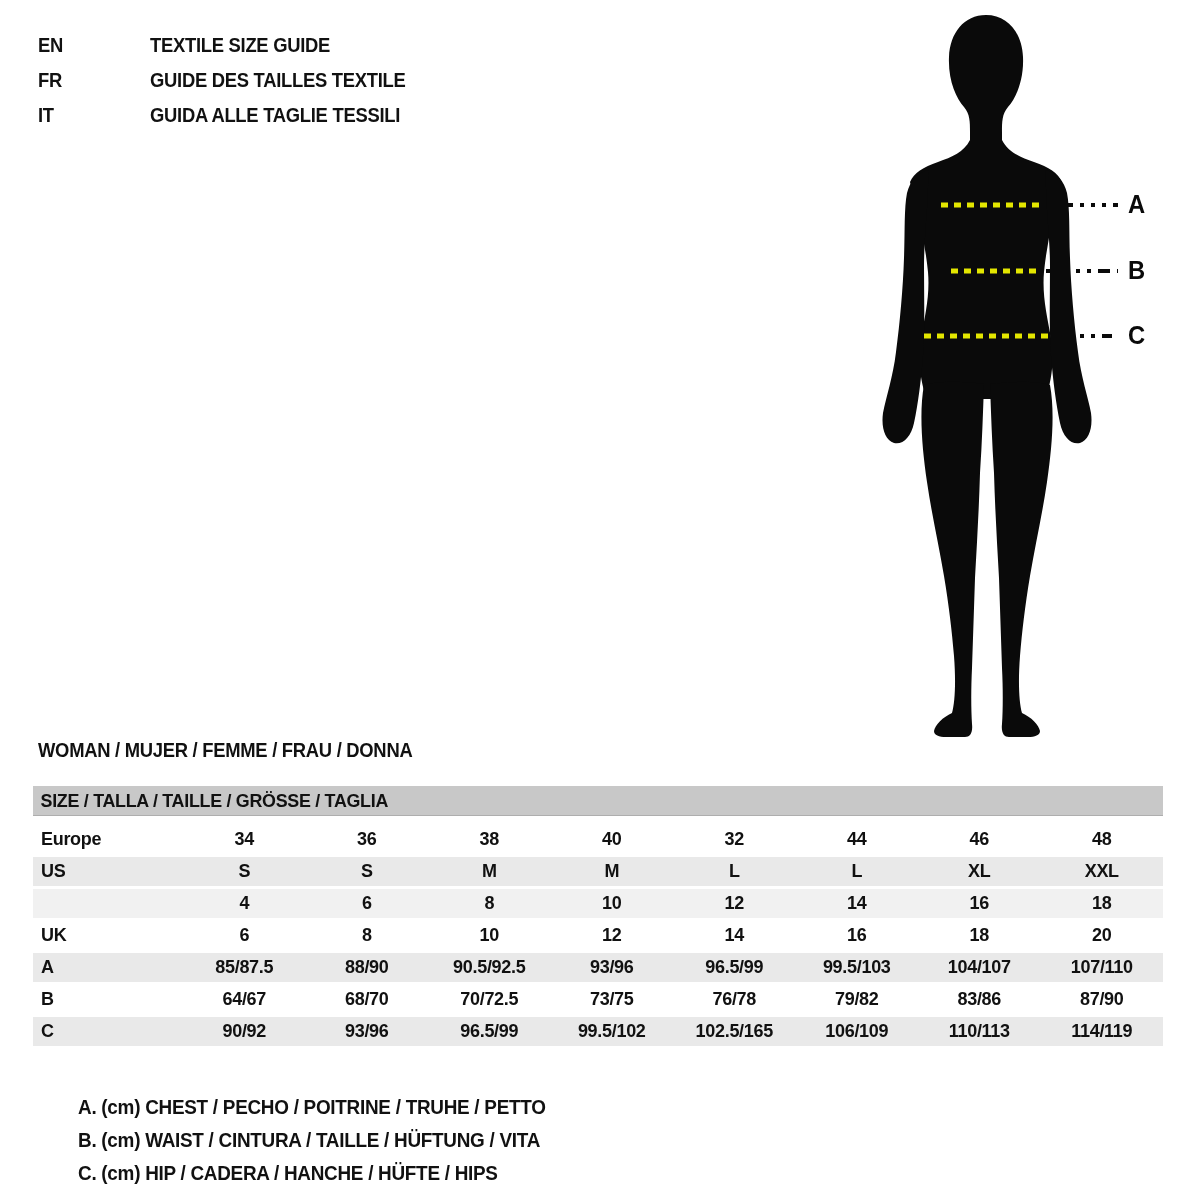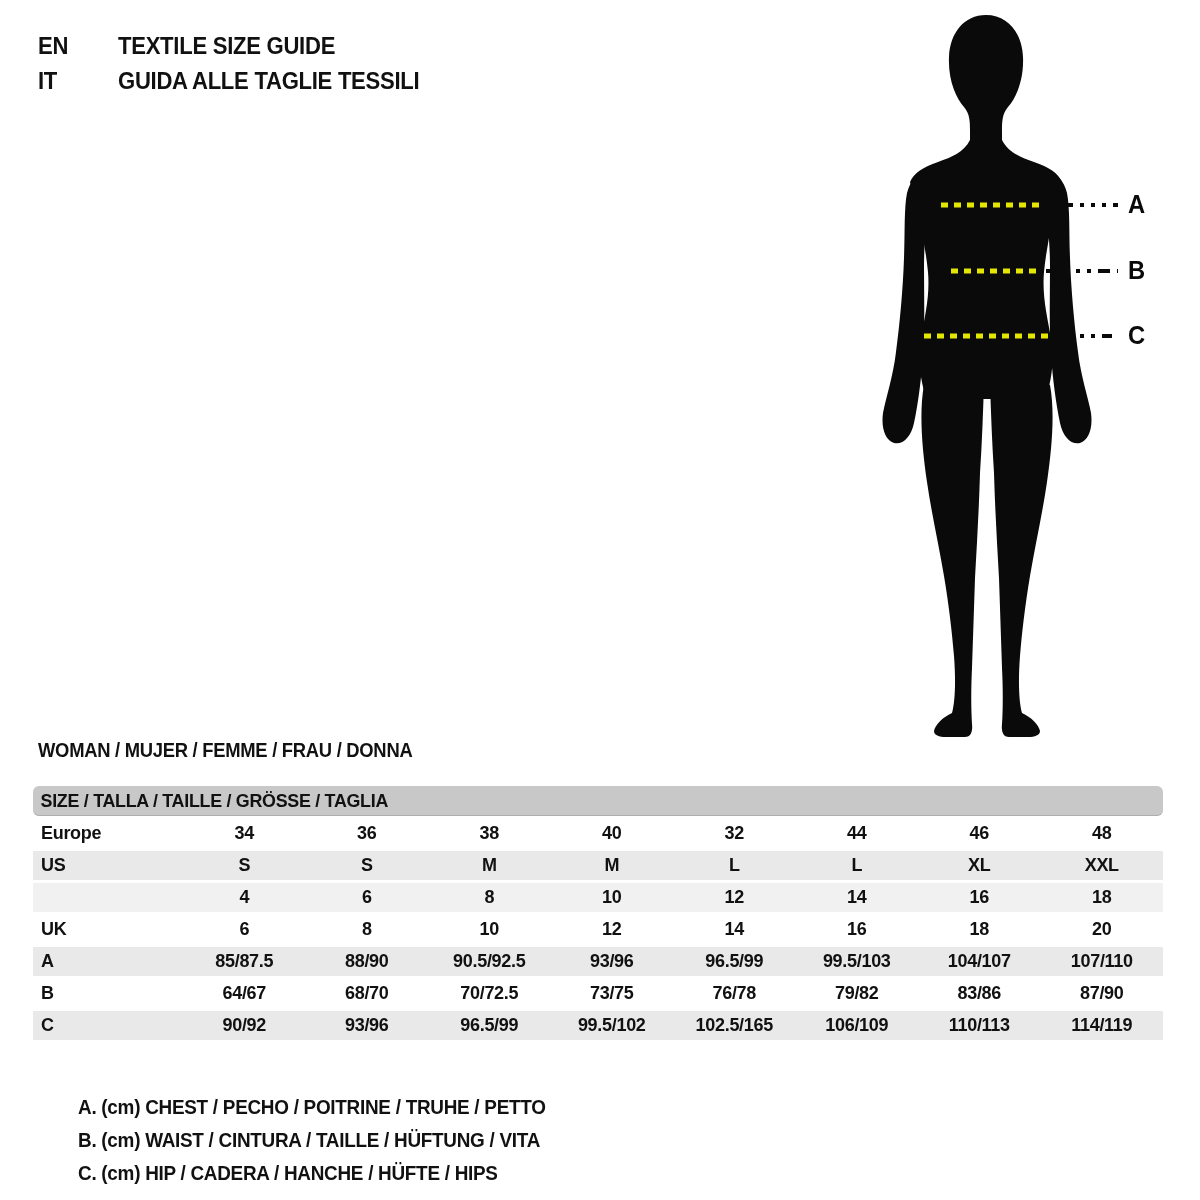--- a/index.html
+++ b/index.html
@@ -6,21 +6,21 @@
   .page{
     position:relative;
     width:1200px;height:1200px;
     background:#ffffff;
     font-family:"Liberation Sans", sans-serif;
     color:#111;
     overflow:hidden;
   }
   
   .lang-list{position:absolute;left:38px;top:28px;}
-  .lang-row{display:flex;line-height:35px;font-size:24px;font-weight:700;letter-spacing:-0.3px;}
+  .lang-row{display:flex;line-height:35px;font-size:20px;font-weight:700;letter-spacing:-0.3px;gap:32px;}
   .lang-code{width:80px;flex:0 0 80px;transform:scaleX(.92);transform-origin:left center;}
   .lang-label{white-space:nowrap;transform:scaleX(.92);transform-origin:left center;}
   
   .figure-svg{position:absolute;left:860px;top:0;width:350px;height:760px;}
   .measure-label{
     position:absolute;font-size:25px;font-weight:700;color:#0a0a0a;
     transform:scaleX(.95);transform-origin:left center;
   }
   .measure-label.a{left:1128px;top:190px;}
   .measure-label.b{left:1128px;top:256px;}
@@ -28,22 +28,22 @@
   
   .section-heading{
     position:absolute;left:38px;top:739px;
     font-size:20px;font-weight:700;letter-spacing:-0.3px;white-space:nowrap;
     transform:scaleX(.92);transform-origin:left center;
   }
   
   .size-table{position:absolute;left:33px;top:786px;width:1130px;}
   .table-header{
     height:29px;line-height:29px;
-    background:#c8c8c8;border-bottom:1px solid #aeaeae;border-radius:6px;
-    margin-bottom:3px;
+    background:#c8c8c8;border-bottom:1px solid #aeaeae;border-radius:0;
+    margin-bottom:9px;
   }
   .table-header span{
     display:inline-block;padding-left:8px;
     font-size:19px;font-weight:700;letter-spacing:-0.3px;white-space:nowrap;
     transform:scaleX(.94);transform-origin:left center;
   }
   .trow{
     display:grid;grid-template-columns:150px repeat(8,1fr);
     height:29px;line-height:29px;margin-bottom:3px;
     font-size:18px;font-weight:700;letter-spacing:-0.3px;
@@ -61,20 +61,24 @@
 </style>
 </head>
 <body>
 
 <div class="page">
 
   <div class="lang-list">
     <div class="lang-row">
       <span class="lang-code">EN</span>
       <span class="lang-label">TEXTILE SIZE GUIDE</span>
+    </div>
+    <div class="lang-row">
+      <span class="lang-code">FR</span>
+      <span class="lang-label">GUIDE DES TAILLES TEXTILE</span>
     </div>
     <div class="lang-row">
       <span class="lang-code">IT</span>
       <span class="lang-label">GUIDA ALLE TAGLIE TESSILI</span>
     </div>
   </div>
 
   <svg class="figure-svg" viewBox="860 0 350 760" xmlns="http://www.w3.org/2000/svg">
     <g fill="#0a0a0a">
       <path d="M 986 15

